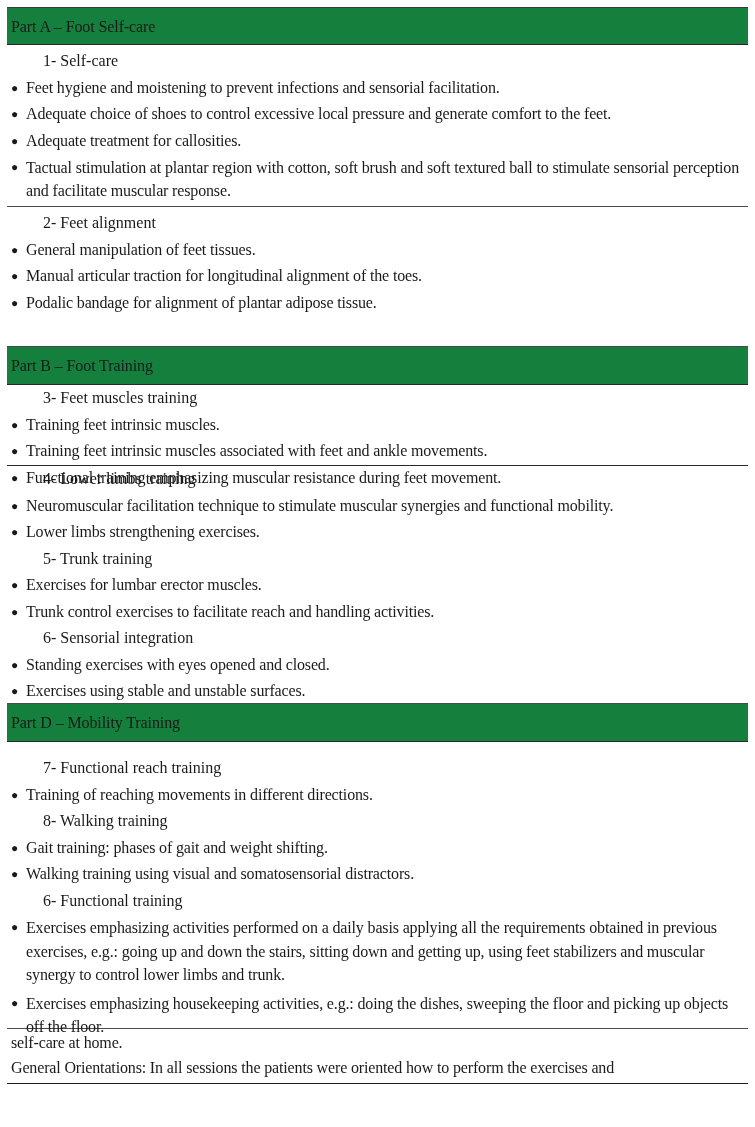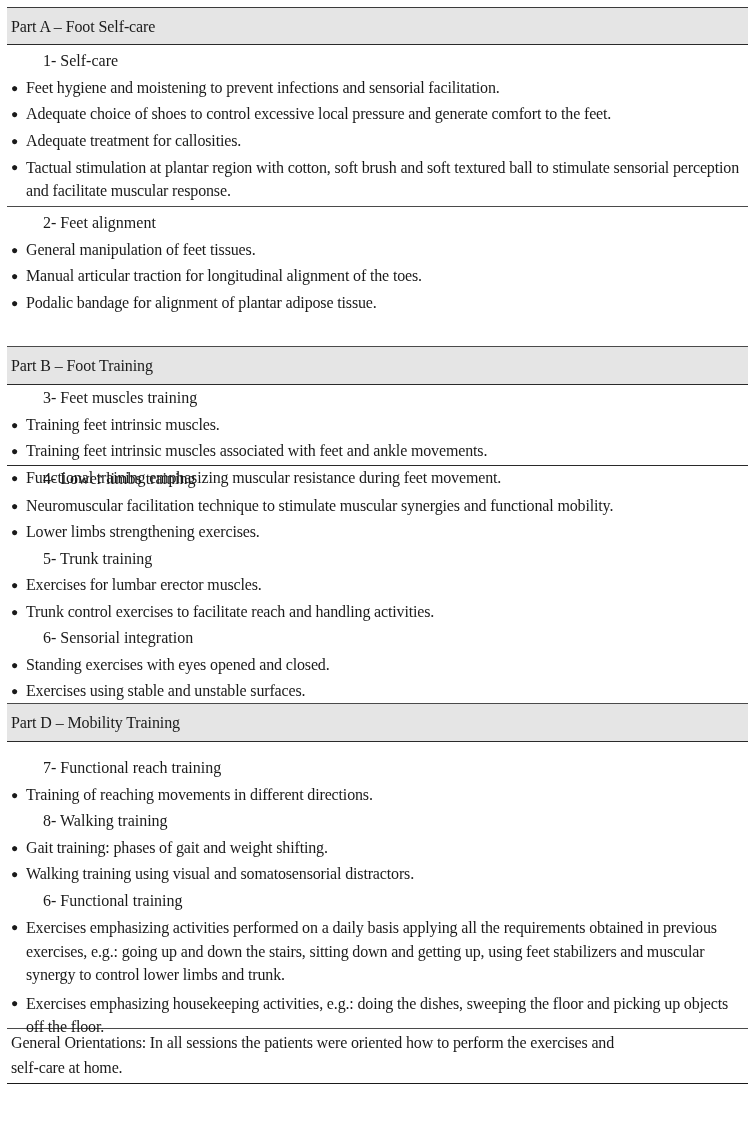--- a/index.html
+++ b/index.html
@@ -16,21 +16,21 @@
       color: #1a1a1a;
     }
     .table {
       position: absolute;
       left: 7px;
       top: 7px;
       width: 741px;
       border-top: 1.5px solid #3a3a3a;
     }
     .part-header {
-      background: #e5e5e5;
+      background: #15803d;
       height: 37px;
       box-sizing: border-box;
       border-bottom: 1.5px solid #2a2a2a;
       padding-left: 4px;
       font-size: 16px;
       line-height: 37px;
       letter-spacing: -0.1px;
     }
     .section {
       box-sizing: border-box;
@@ -183,17 +183,17 @@
       <span class="dot">●</span>
       <span class="text" style="line-height:23.5px;padding-top:2px;padding-bottom:3px;">Exercises emphasizing activities performed on a daily basis applying all the requirements obtained in previous exercises, e.g.: going up and down the stairs, sitting down and getting up, using feet stabilizers and muscular synergy to control lower limbs and trunk.</span>
     </div>
     <div class="bullet">
       <span class="dot">●</span>
       <span class="text" style="line-height:23.5px;padding-top:2px;">Exercises emphasizing housekeeping activities, e.g.: doing the dishes, sweeping the floor and picking up objects off the floor.</span>
     </div>
   </div>
 
   <div class="footer" style="height:55px;">
+    <div class="line" style="line-height:25px;">self-care at home.</div>
     <div class="line" style="line-height:25px;">General Orientations: In all sessions the patients were oriented how to perform the exercises and</div>
-    <div class="line" style="line-height:25px;">self-care at home.</div>
   </div>
 
 </div>
 
 </body></html>

